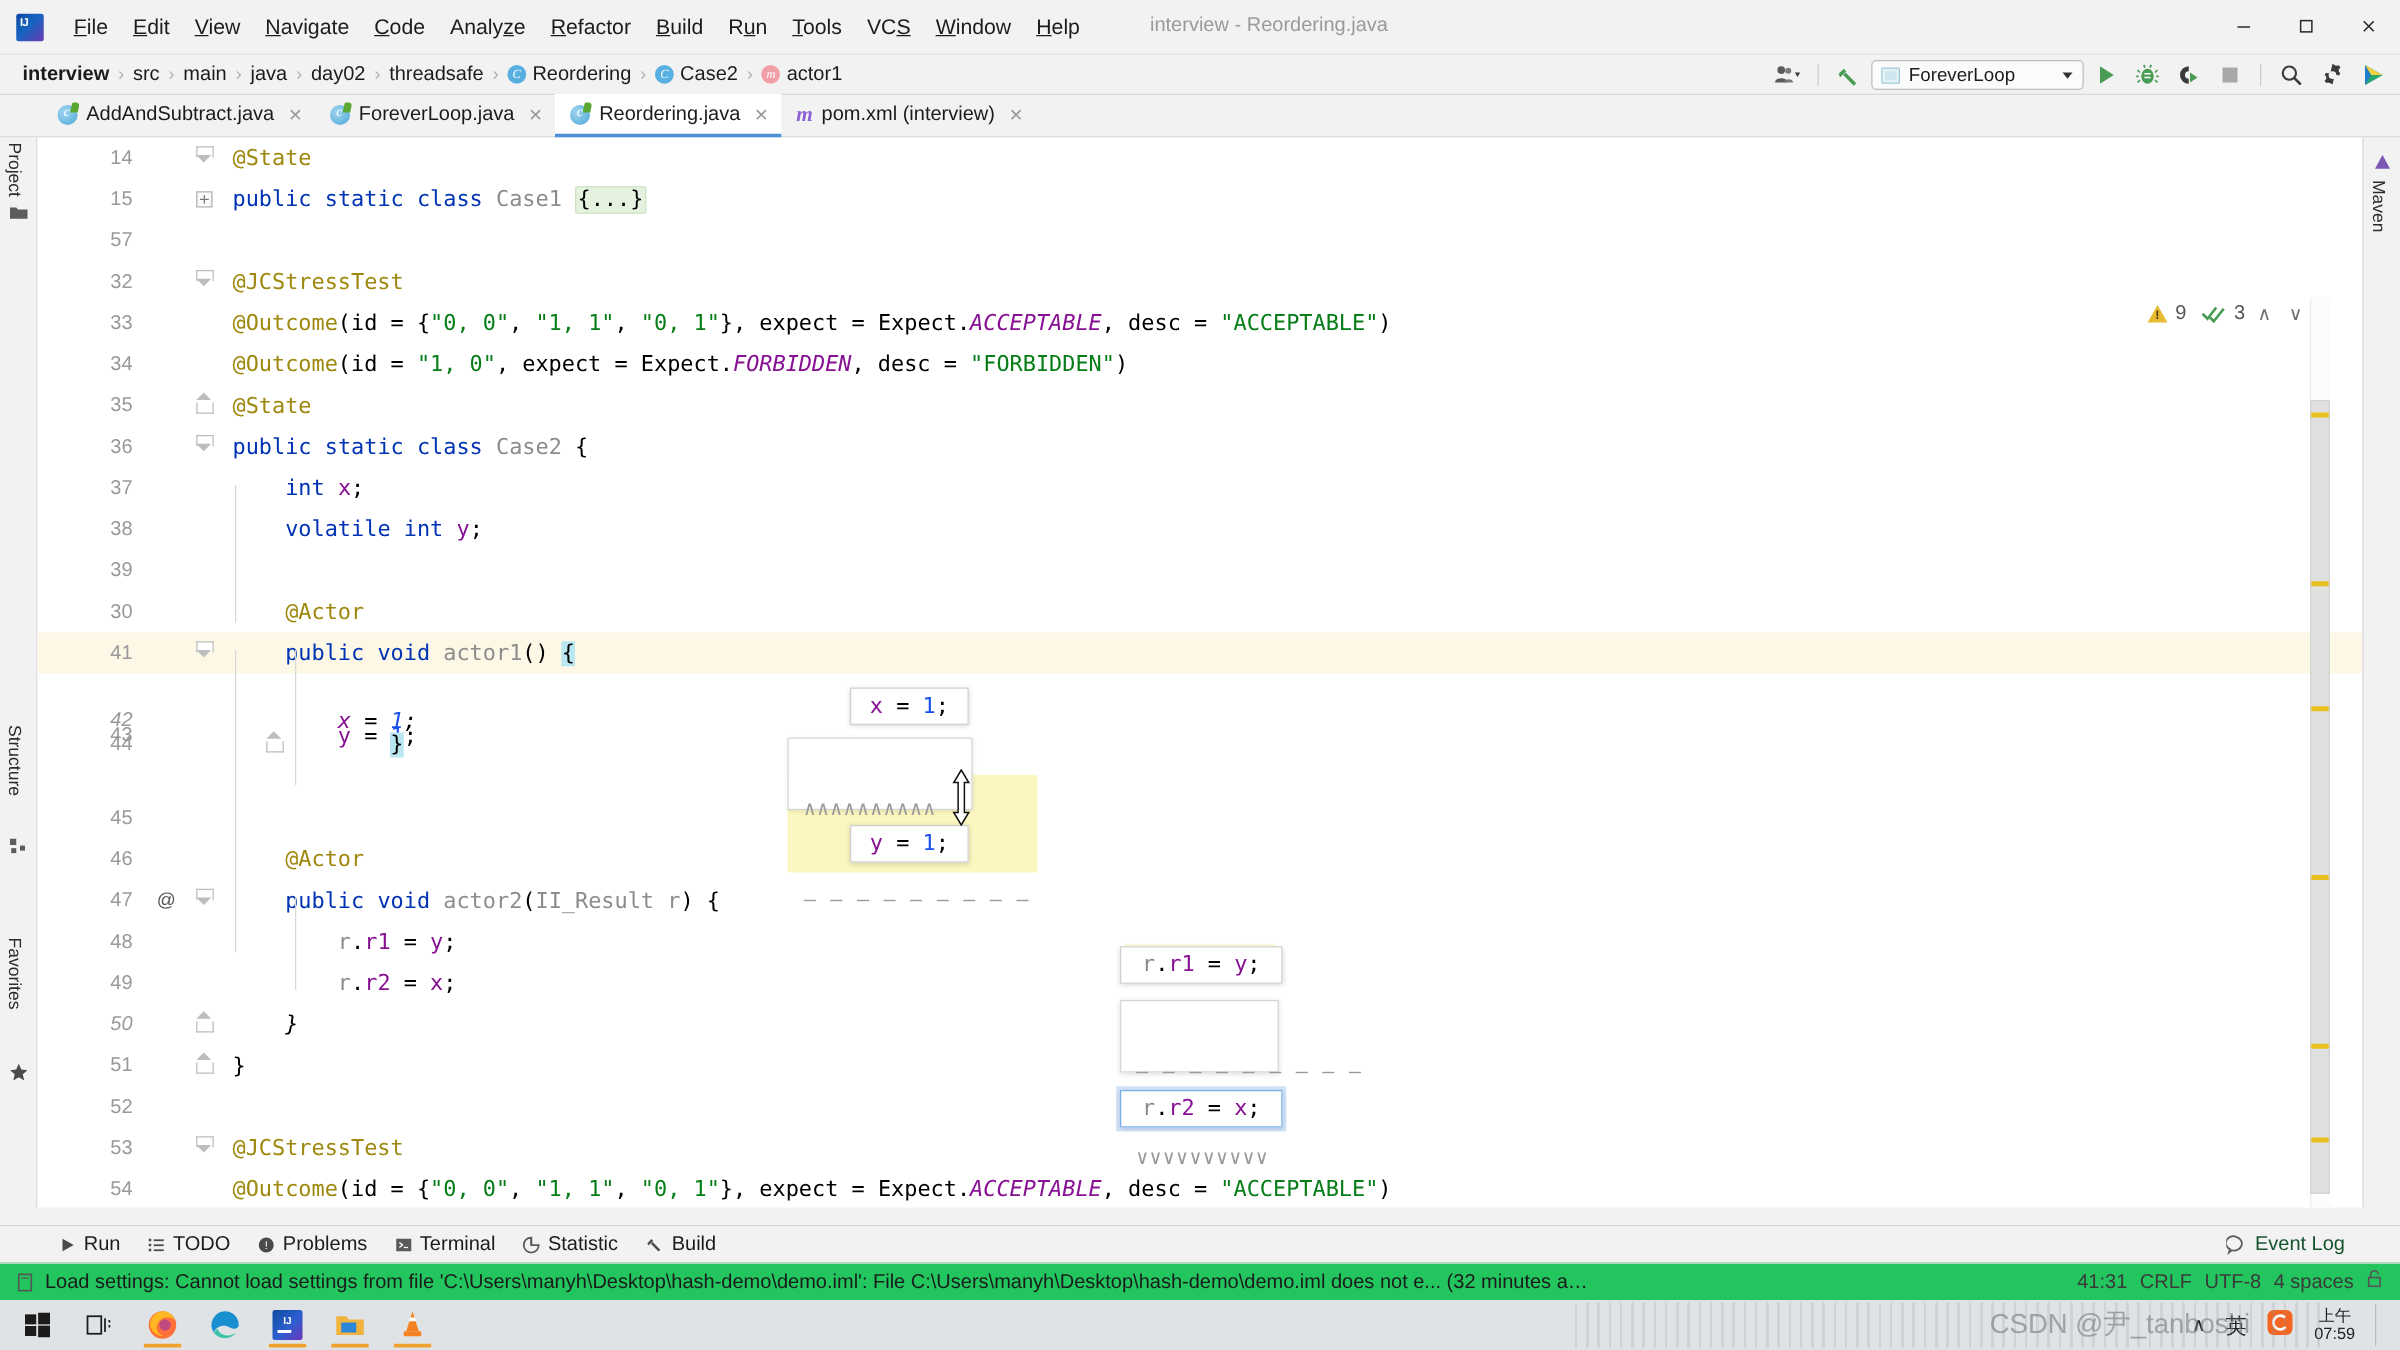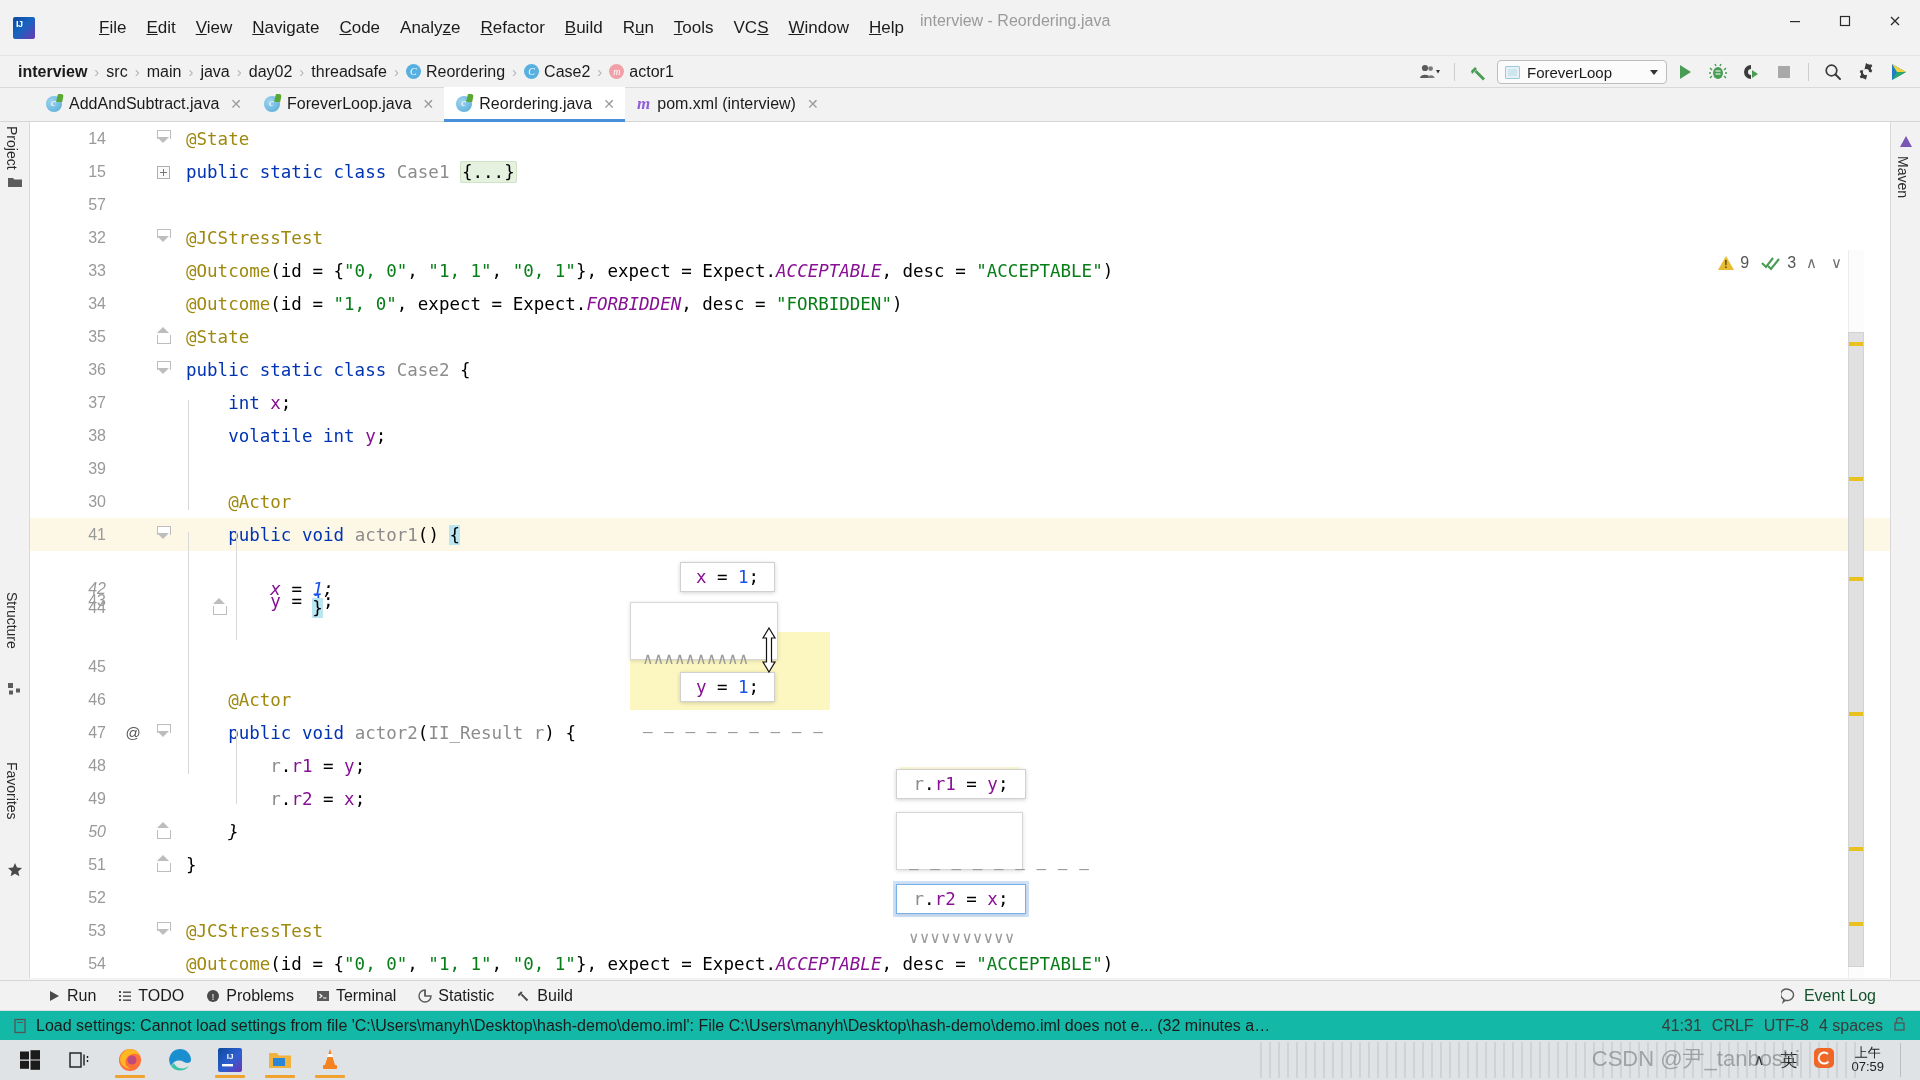--- a/index.html
+++ b/index.html
@@ -7,25 +7,24 @@
     width: 1920px; height: 1080px;
     overflow: hidden;
     font-family: "Liberation Sans", sans-serif;
     background: #f2f2f2;
     -webkit-font-smoothing: antialiased;
   }
   #app { position: relative; width: 1920px; height: 1080px; }
 
   
   .titlebar {
-    height: 56px; background: #f2f2f2;
+    height: 44px; background: #f2f2f2;
     display: flex; align-items: center;
     border-bottom: 1px solid #e4e4e4;
     position: relative;
-    gap: 40px;
   }
   .ij-logo {
     width: 22px; height: 22px; margin-left: 13px; margin-right: 14px;
     background: linear-gradient(135deg,#0d47a1 0%,#1565c0 45%,#6a3ab2 100%);
     border-radius: 2px; position: relative; flex: none;
   }
   .ij-logo:after {
     content:"IJ"; position:absolute; left:3px; top:2px;
     color:#fff; font-size:9px; font-weight:bold; letter-spacing:-0.5px;
     font-family:"Liberation Sans",sans-serif;
@@ -217,21 +216,21 @@
     font-size: 16px; color:#1b1b1b; white-space:nowrap;
   }
   .eventlog {
     position:absolute; right: 44px; display:flex; align-items:center; gap:7px;
     font-size:16px; color:#14532d;
   }
 
   
   .statusbar {
     position:absolute; left:0; right:0; bottom: 40px; height: 30px;
-    background:#14b8a6; border-top:1px solid #dcdcdc;
+    background:#22c55e; border-top:1px solid #dcdcdc;
     display:flex; align-items:center; padding-left: 12px; font-size:16px; color:#1b1b1b;
   }
   .status-msg { white-space:nowrap; overflow:hidden; text-overflow:ellipsis; max-width: 1240px; }
   .status-right {
     position:absolute; right: 14px; display:flex; align-items:center; gap: 10px;
     font-size:16px; color:#3a3a3a;
   }
 
   
   .taskbar {

